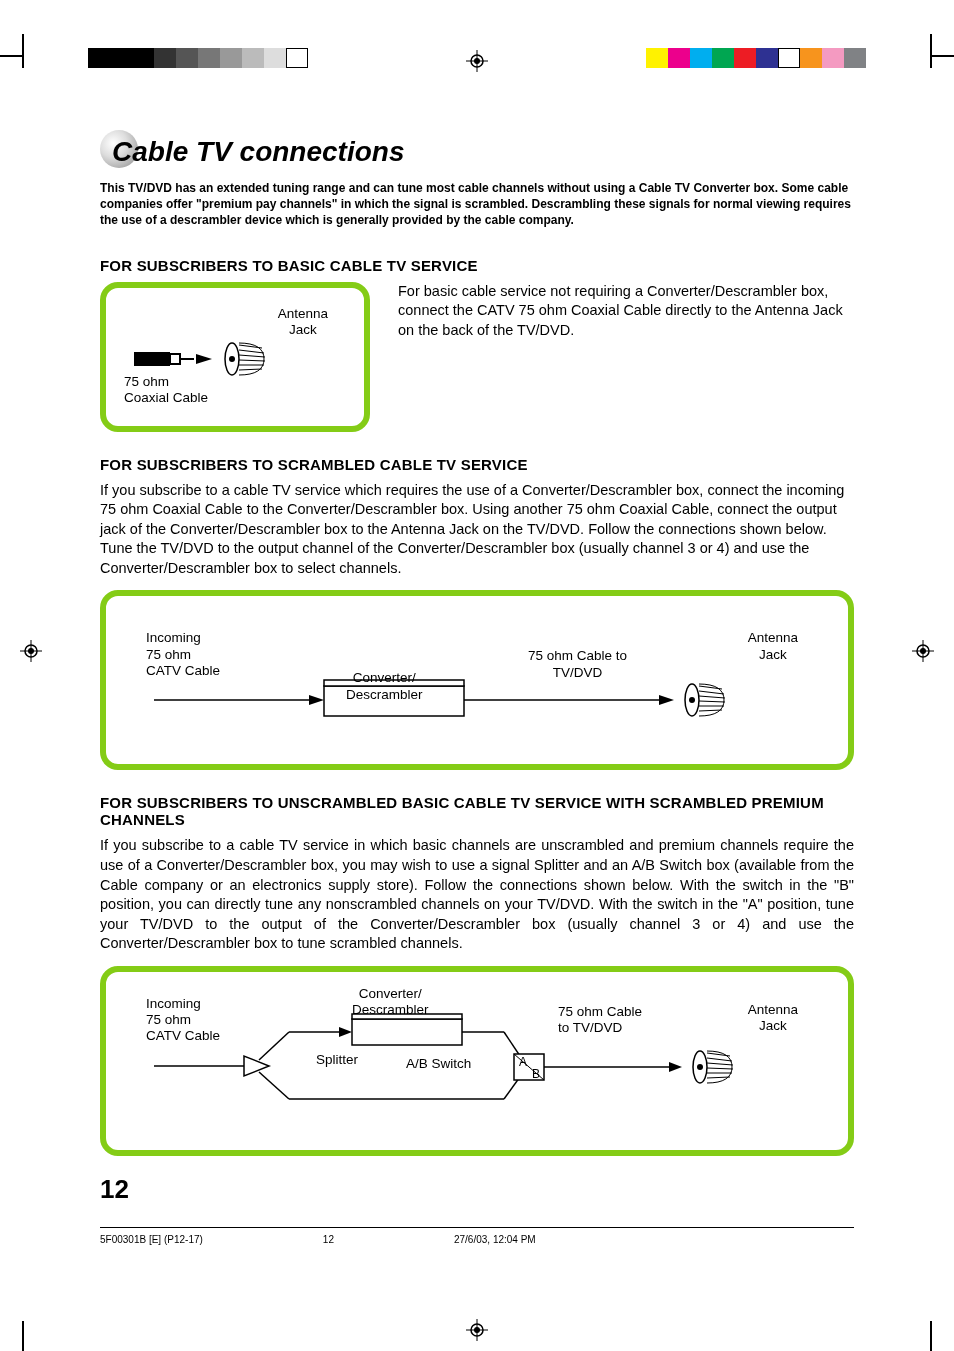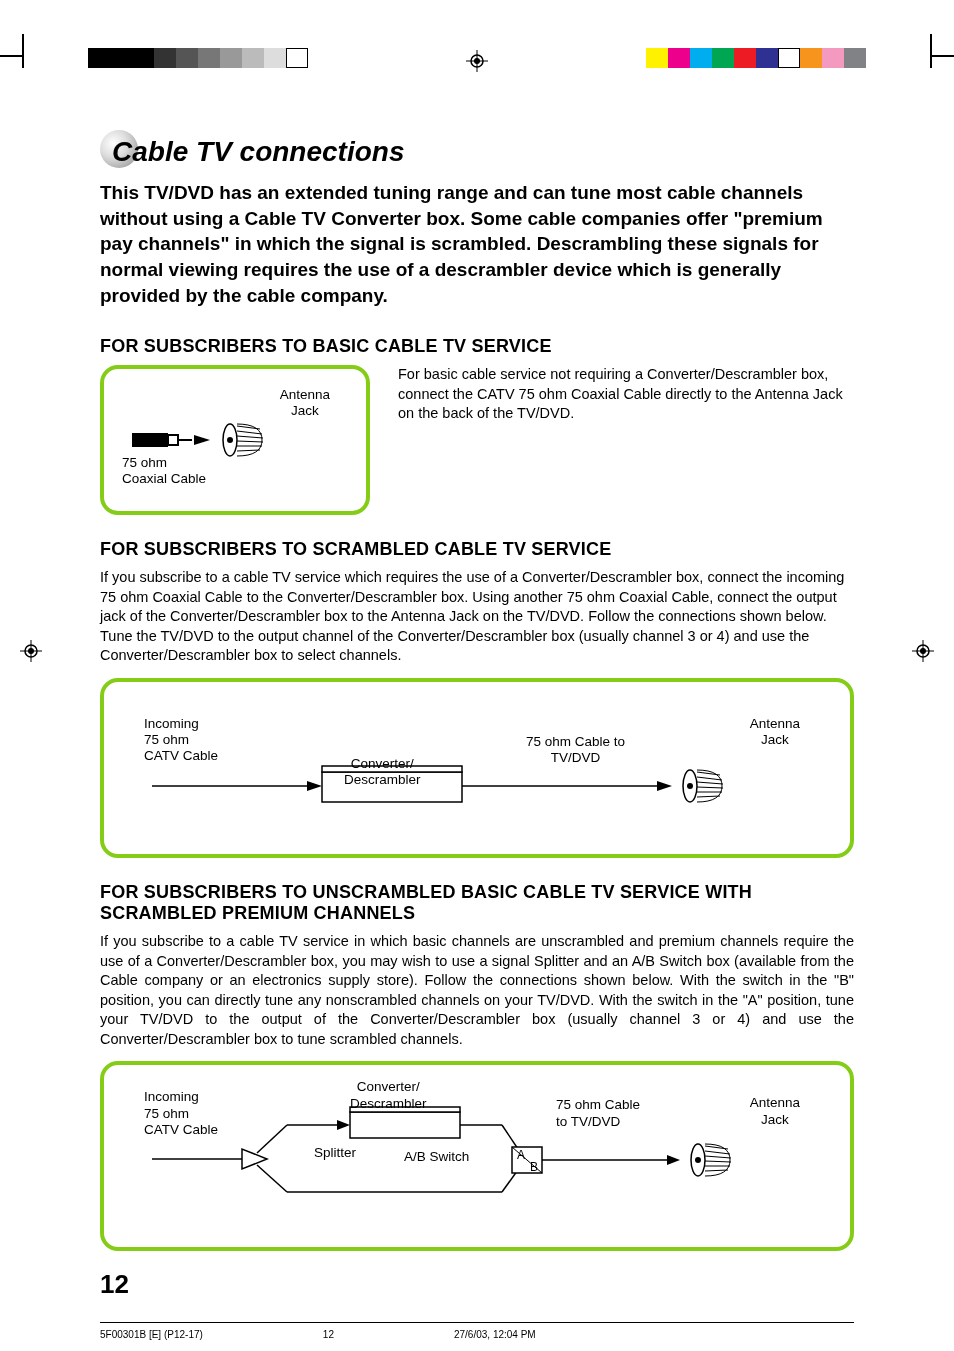--- a/index.html
+++ b/index.html
@@ -30,26 +30,26 @@
   .title-wrap { display: flex; align-items: flex-end; margin-top: 50px; margin-bottom: 12px;}
   .title-circle {
     width: 38px; height: 38px; border-radius: 50%;
     background: radial-gradient(circle at 35% 35%, #fff 0%, #ddd 40%, #888 100%);
     margin-right: -26px; z-index:0;
   }
   h1 {
     font-size: 28px; font-weight: bold; font-style: italic;
     margin: 0; z-index:1; position:relative;
   }
-  .intro { font-size: 19px; font-weight: bold; line-height:1.35; margin-bottom:28px;}
-  h2 { font-size: 18px; font-weight: bold; letter-spacing: 0.2px; margin: 24px 0 8px 0;}
+  .intro { font-size: 12px; font-weight: bold; line-height:1.35; margin-bottom:28px;}
+  h2 { font-size: 15px; font-weight: bold; letter-spacing: 0.2px; margin: 24px 0 8px 0;}
   .body { font-size: 14.5px; line-height: 1.35; }
   .row-basic { display: flex; gap: 28px; align-items: flex-start; margin-bottom: 10px;}
   .diagram-box {
-    border: 4px solid #84cc16;
+    border: 6px solid #84cc16;
     border-radius: 18px;
     padding: 12px 18px 18px 18px;
     font-size: 13.5px;
     line-height:1.2;
     position: relative;
   }
   .box-small { width: 270px; height: 150px; }
   .box-wide { width: 100%; height: 180px; }
   .box-wide2 { width: 100%; height: 190px; }
   .label { font-size: 13.5px; }

